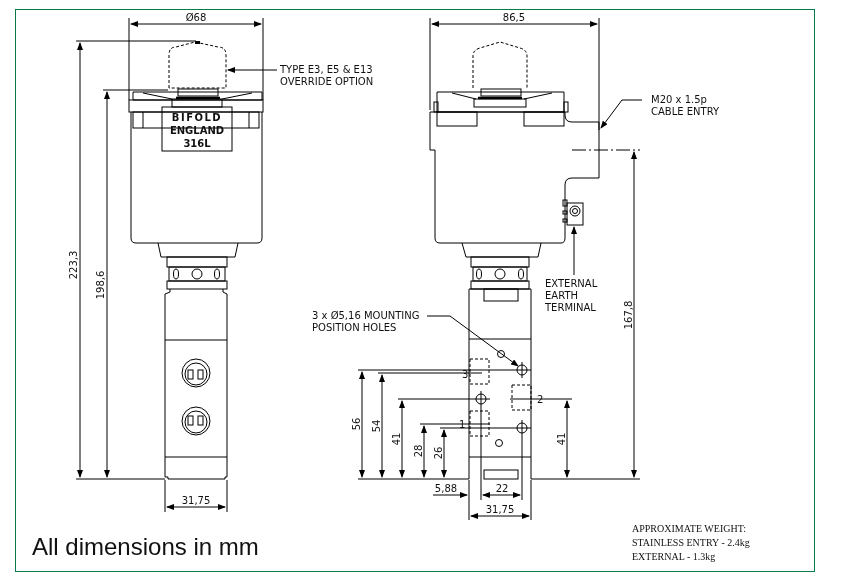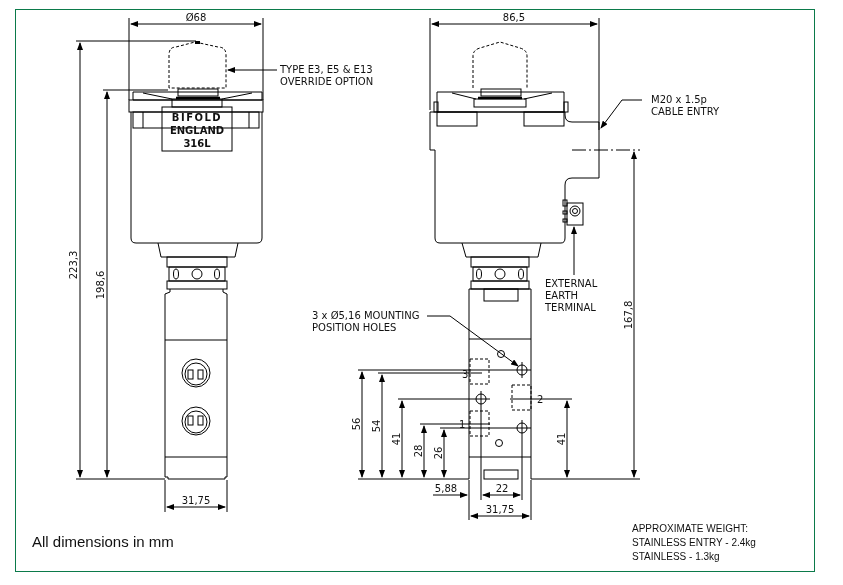--- a/index.html
+++ b/index.html
@@ -9,22 +9,22 @@
            border: 1px solid #0b7a4a; box-sizing: border-box; }
   svg { position: absolute; left: 0; top: 0; }
   .ln { stroke: #000; stroke-width: 1; fill: none; }
   .thick { stroke: #000; stroke-width: 2.5; fill: none; }
   .dash { stroke: #000; stroke-width: 1; fill: none; stroke-dasharray: 3 2; }
   .cl { stroke: #000; stroke-width: 1; fill: none; stroke-dasharray: 14 3 2 3; }
   .dim { font-family: "DejaVu Sans", sans-serif; font-size: 10px; fill: #111; }
   .note { font-family: "DejaVu Sans", sans-serif; font-size: 10px; fill: #111; }
   .mark { font-family: "DejaVu Sans", sans-serif; font-size: 10px; fill: #111; font-weight: bold; letter-spacing: 1.5px; }
   .big { position: absolute; left: 32px; top: 533px; font-family: "Liberation Sans", sans-serif;
-         font-size: 15px; color: #111; }
-  .weight { position: absolute; left: 632px; top: 522px; font-family: Liberation Sans, sans-serif;
+         font-size: 24px; color: #111; }
+  .weight { position: absolute; left: 632px; top: 522px; font-family: Liberation Serif, serif;
             font-size: 10px; line-height: 14px; color: #111; }
 </style>
 </head>
 <body>
 
 <div id="frame" style="border-color: rgb(11, 122, 74);"></div>
 
 <svg width="843" height="585" viewBox="0 0 843 585">
   <defs>
     <marker id="ar" markerWidth="8" markerHeight="6" refX="7" refY="3" orient="auto-start-reverse">
@@ -200,14 +200,14 @@
   <text class="note" x="545" y="299">EARTH</text>
   <text class="note" x="545" y="311">TERMINAL</text>
   <text class="note" x="312" y="319">3 x Ø5,16 MOUNTING</text>
   <text class="note" x="312" y="331">POSITION HOLES</text>
 </svg>
 
 <div class="big">All dimensions in mm</div>
 <div class="weight">
   <div>APPROXIMATE WEIGHT:</div>
   <div>STAINLESS ENTRY - 2.4kg</div>
-  <div>STAINLESS - 1.3kg</div>
+  <div>EXTERNAL - 1.3kg</div>
 </div>
 
 </body></html>

